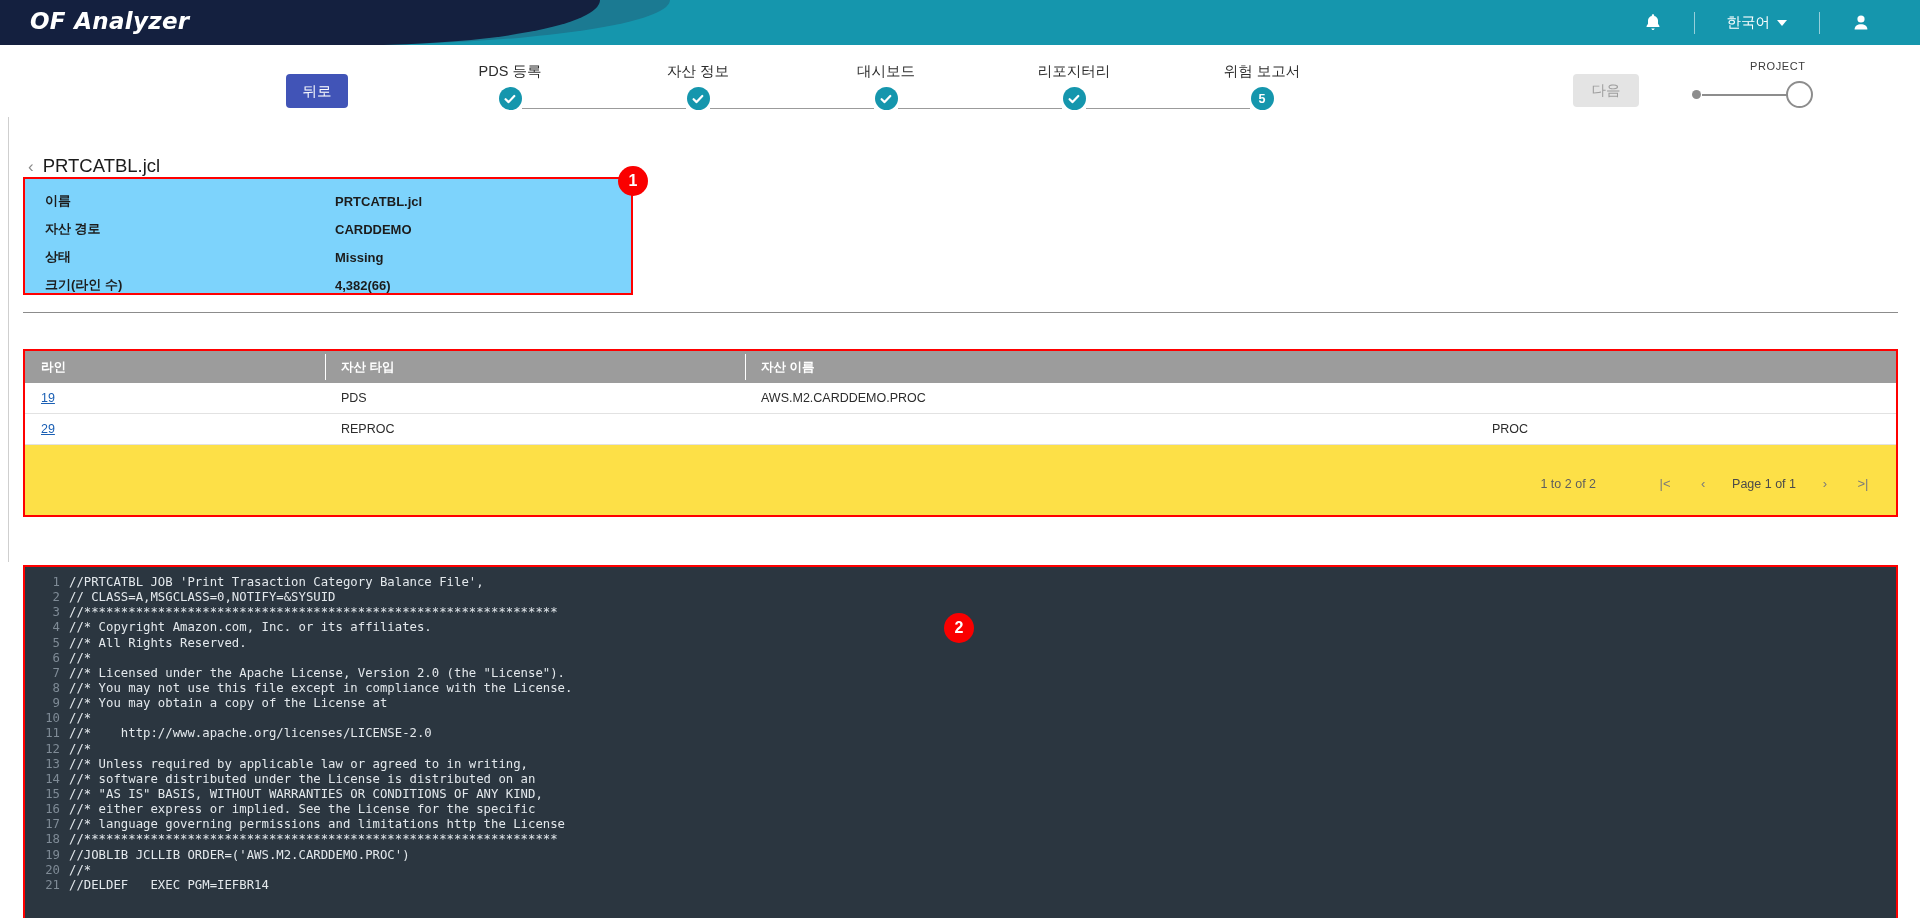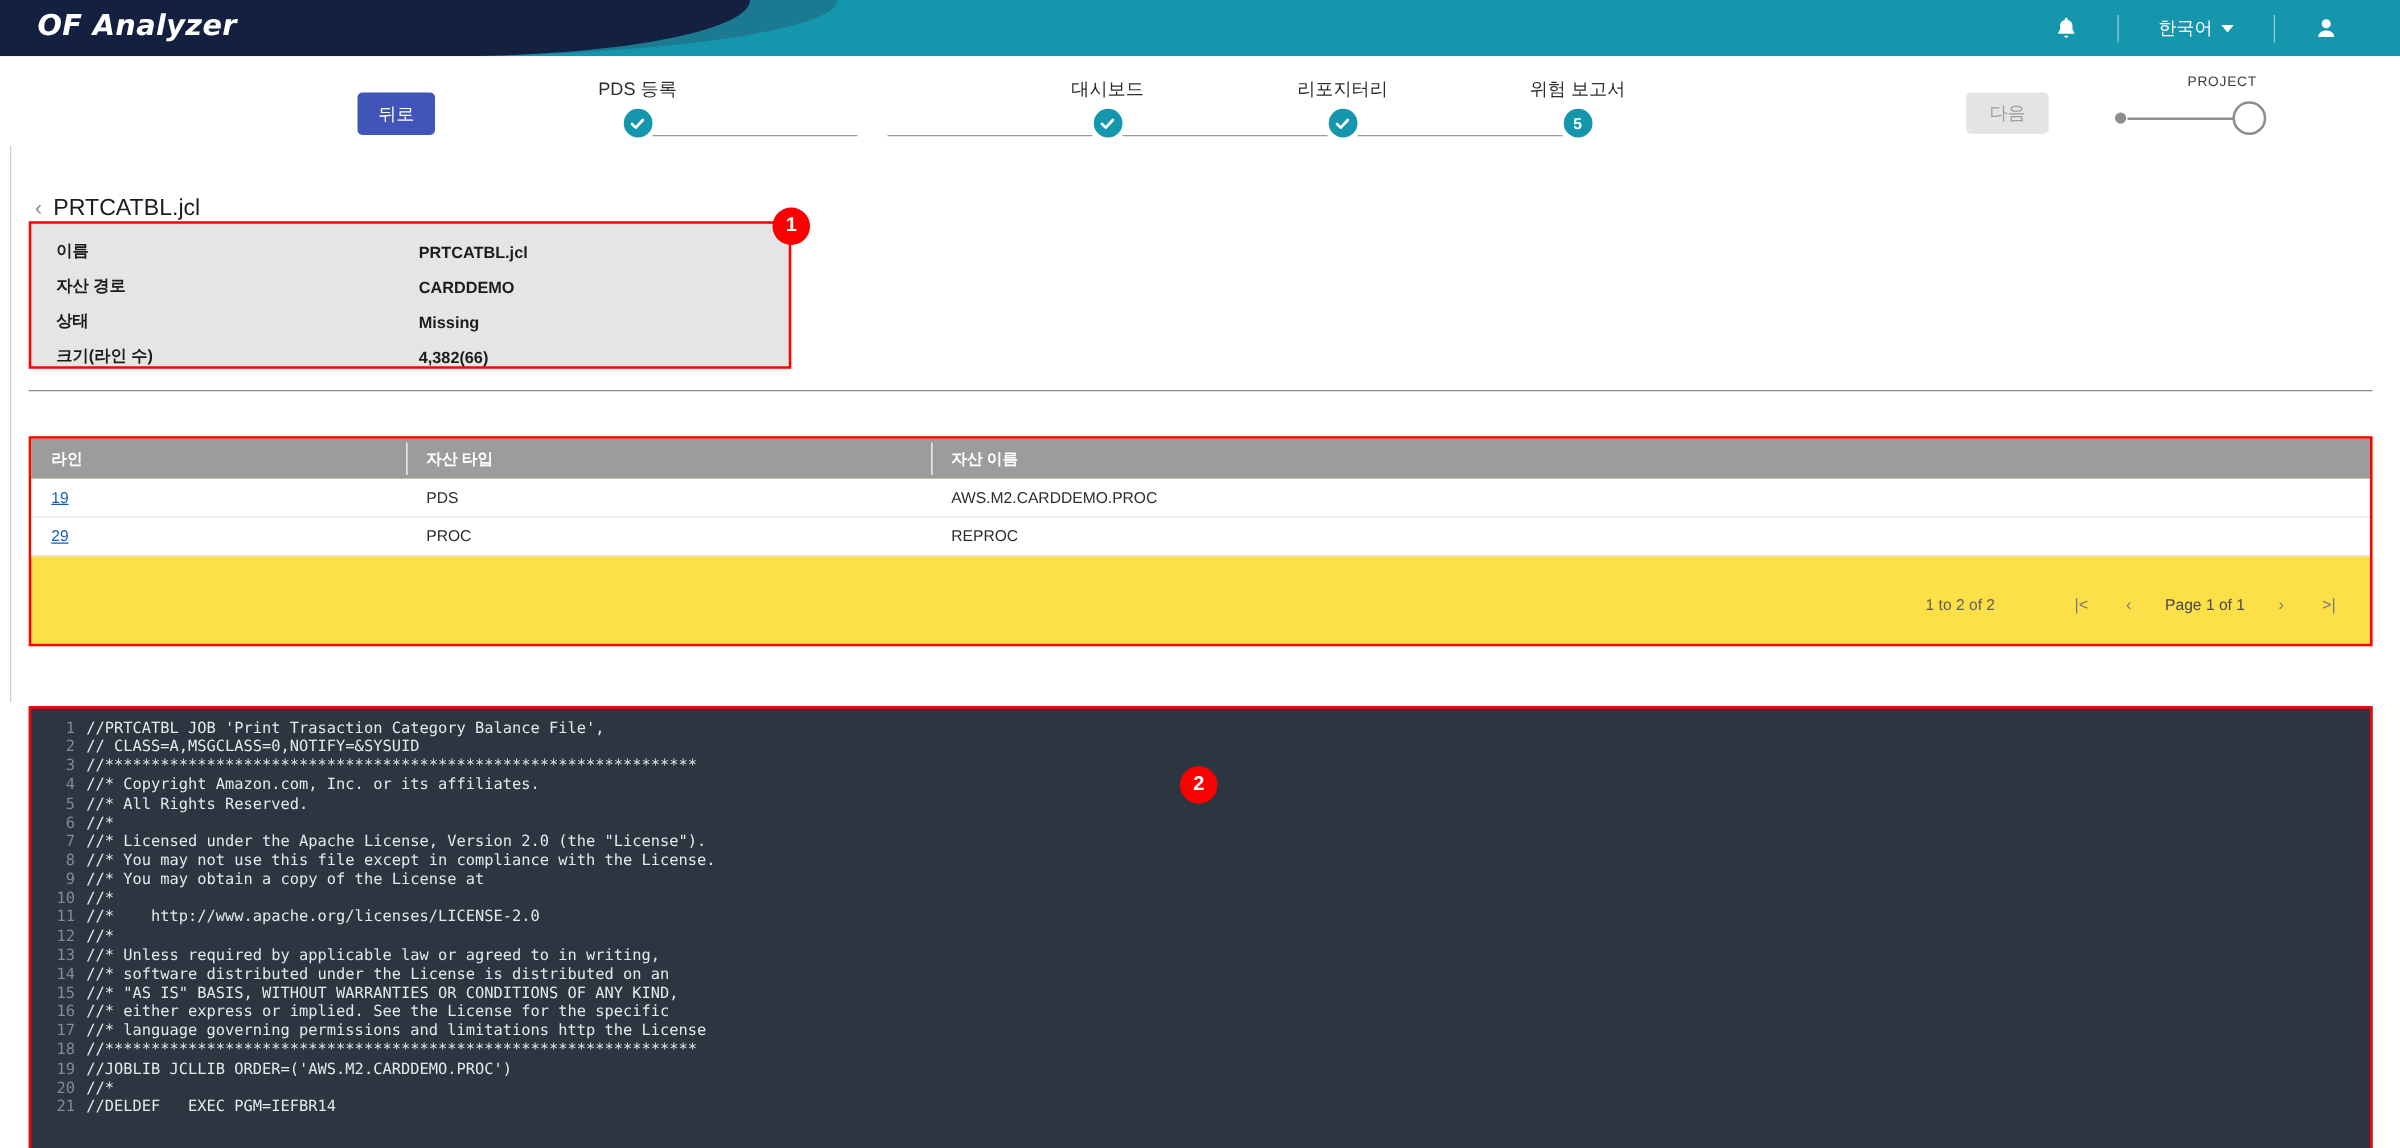--- a/index.html
+++ b/index.html
@@ -161,21 +161,21 @@
     position: absolute; left: 28px; top: 38px;
     display: flex; align-items: center; gap: 9px;
   }
   .crumb-arrow { color: #8a8a8a; font-size: 17px; line-height: 1; }
   .crumb-title { font-size: 18.5px; color: #1c1c1c; }
 
   .info-panel {
     position: absolute; left: 23px; top: 60px;
     width: 610px; height: 118px;
     border: 2.5px solid #ff0000;
-    background: #e5e5e5;
+    background: #7dd3fc;
   }
   .info-row {
     position: absolute; left: 0; width: 100%; height: 28px;
     display: flex; align-items: center;
   }
   .info-key {
     position: absolute; left: 20px;
     font-size: 13px; color: #1c1c1c; font-weight: bold;
   }
   .info-val {
@@ -310,20 +310,28 @@
       <div class="step-line" style="left: 92px; width: 164px;"></div>
       <div class="step" style="left: 0px;">
         <div class="step-label">PDS 등록</div>
         <div class="step-circle">
           <svg width="14" height="14" viewBox="0 0 14 14">
             <path d="M2.6 7.2 L5.6 10.1 L11.3 4" stroke="#ffffff" stroke-width="2.2" fill="none" stroke-linecap="round" stroke-linejoin="round"></path>
           </svg>
         </div>
       </div>
       <div class="step-line" style="left: 280px; width: 164px;"></div>
+      <div class="step" style="left: 188px;">
+        <div class="step-label">자산 정보</div>
+        <div class="step-circle">
+          <svg width="14" height="14" viewBox="0 0 14 14">
+            <path d="M2.6 7.2 L5.6 10.1 L11.3 4" stroke="#ffffff" stroke-width="2.2" fill="none" stroke-linecap="round" stroke-linejoin="round"></path>
+          </svg>
+        </div>
+      </div>
       <div class="step-line" style="left: 468px; width: 164px;"></div>
       <div class="step" style="left: 376px;">
         <div class="step-label">대시보드</div>
         <div class="step-circle">
           <svg width="14" height="14" viewBox="0 0 14 14">
             <path d="M2.6 7.2 L5.6 10.1 L11.3 4" stroke="#ffffff" stroke-width="2.2" fill="none" stroke-linecap="round" stroke-linejoin="round"></path>
           </svg>
         </div>
       </div>
       <div class="step-line" style="left: 656px; width: 164px;"></div>
@@ -391,22 +399,22 @@
           <div class="td col-1">
             <span class="td-link">19</span>
           </div>
           <div class="td col-2">PDS</div>
           <div class="td col-3">AWS.M2.CARDDEMO.PROC</div>
         </div>
         <div class="trow">
           <div class="td col-1">
             <span class="td-link">29</span>
           </div>
+          <div class="td col-3">REPROC</div>
           <div class="td col-2">PROC</div>
-          <div class="td col-3">REPROC</div>
         </div>
       </div>
     <div class="pager">
       <span class="pager-count">1 to 2 of 2</span>
       <span class="pg-btn">|&lt;</span>
       <span class="pg-btn">‹</span>
       <span class="pg-text">Page 1 of 1</span>
       <span class="pg-btn">›</span>
       <span class="pg-btn">&gt;|</span>
     </div>

